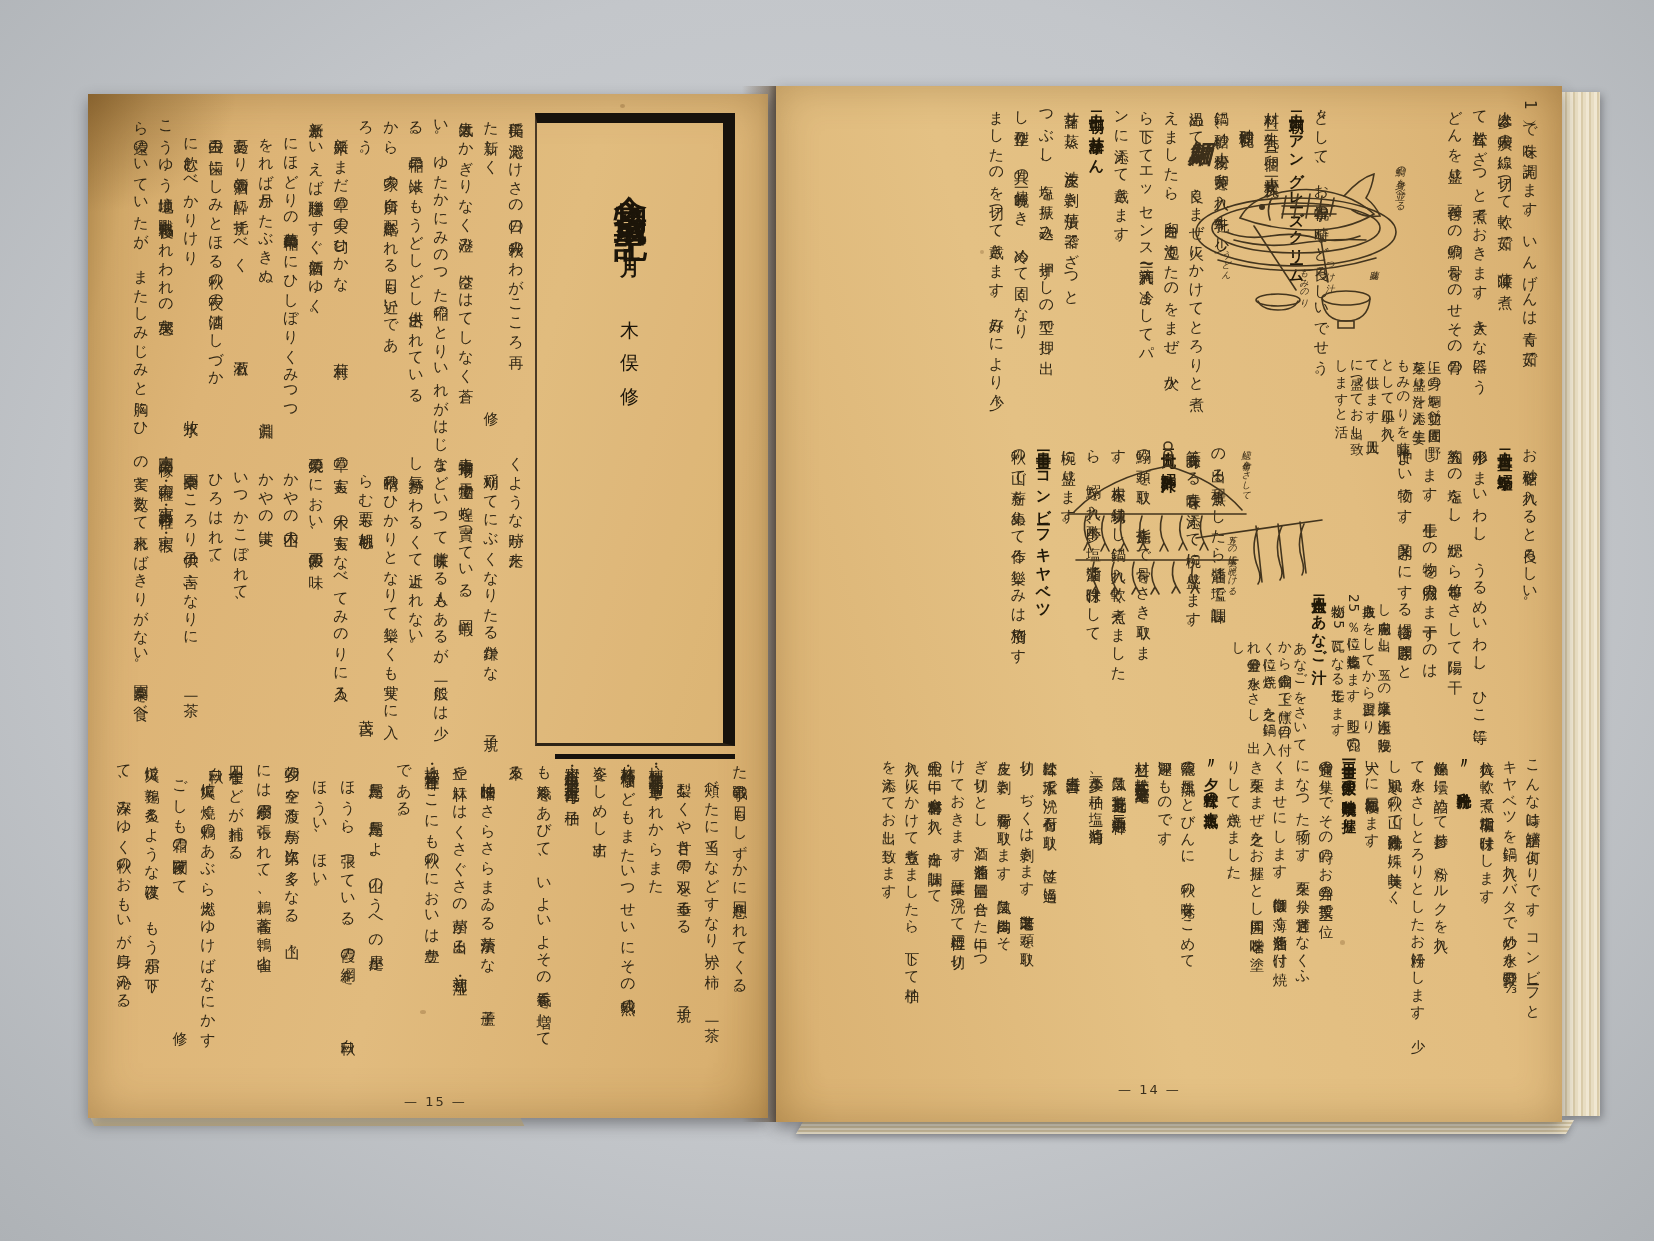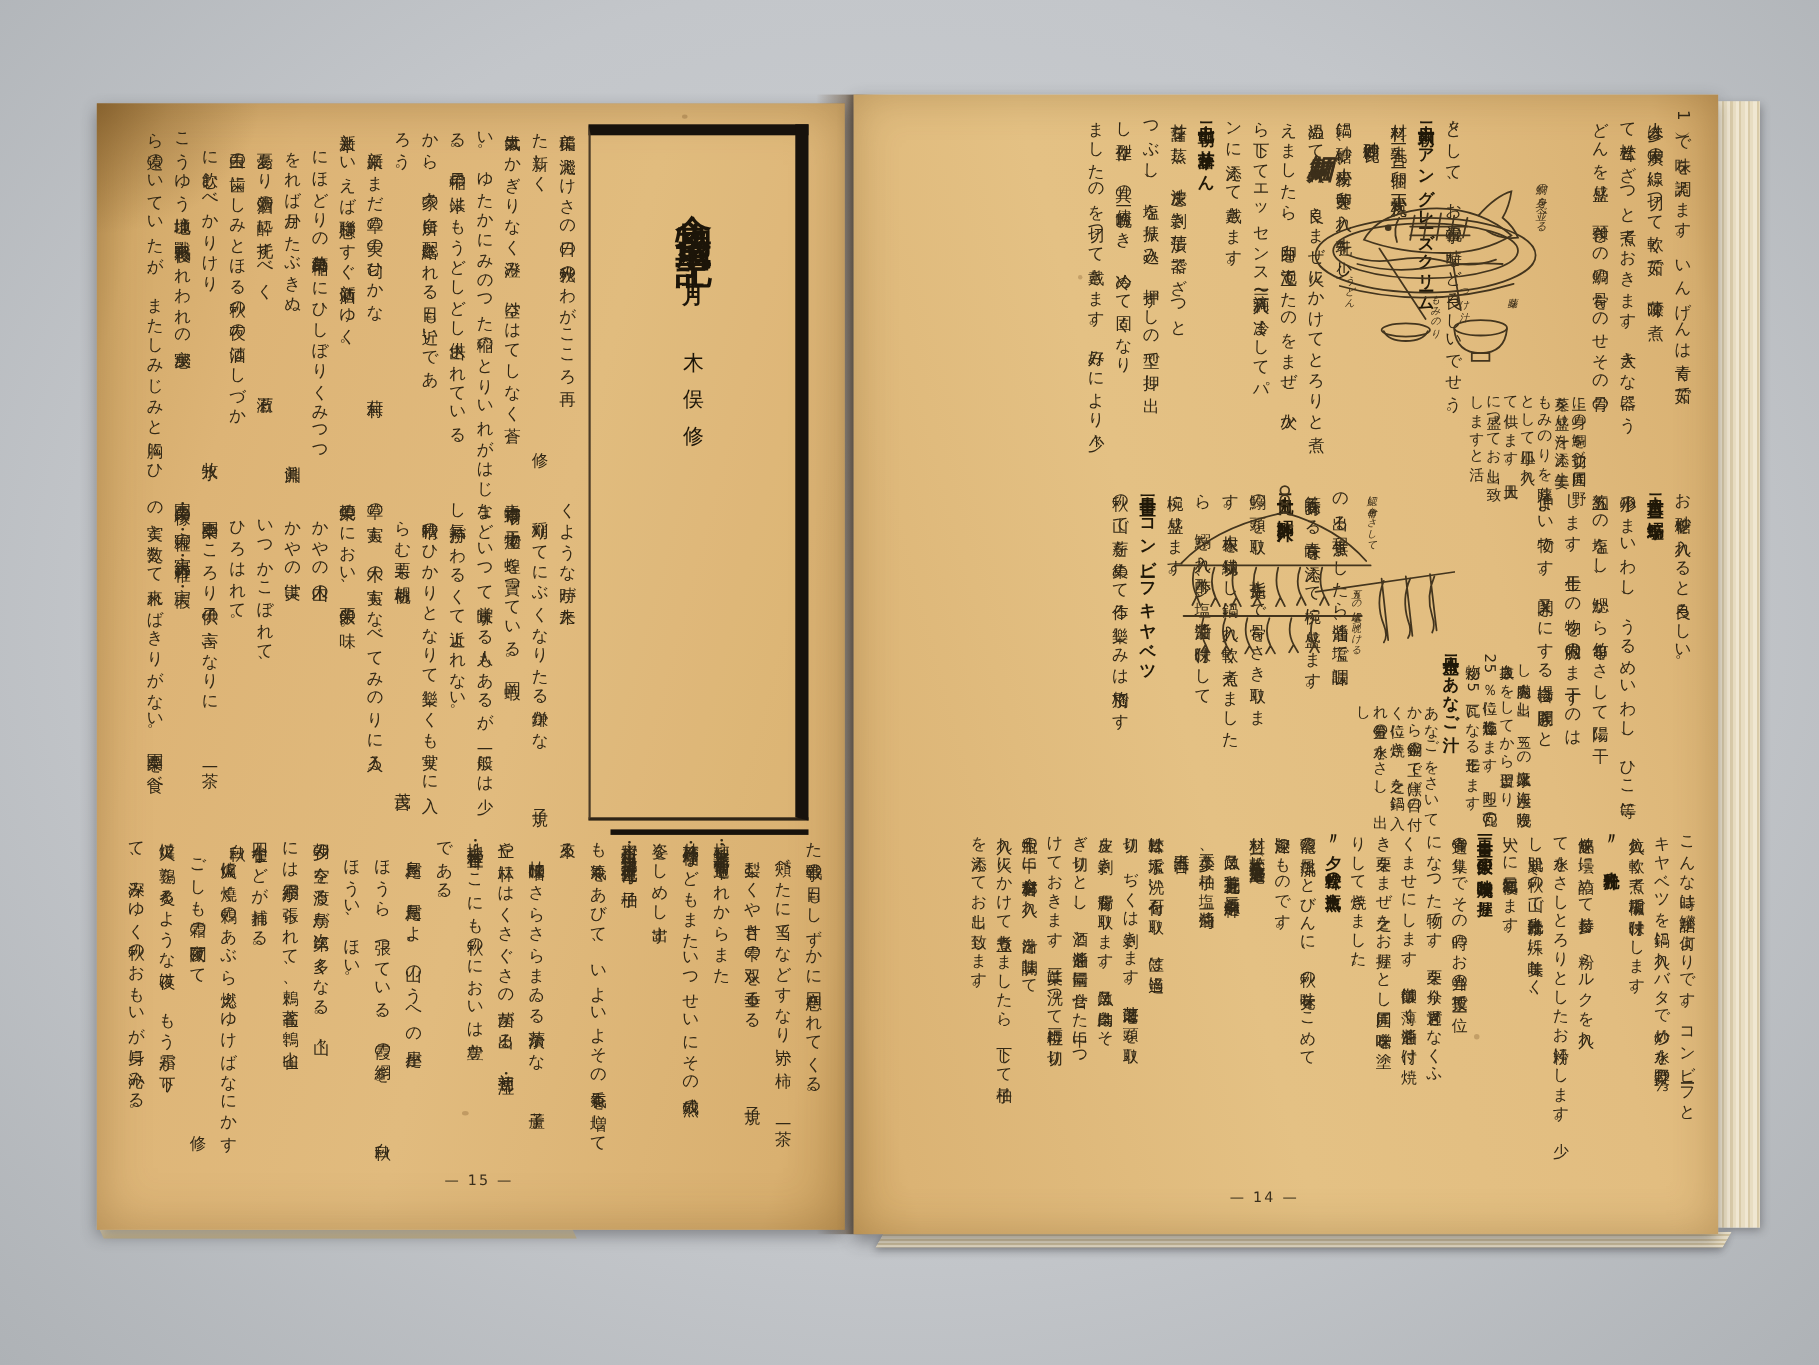--- a/index.html
+++ b/index.html
@@ -143,21 +143,21 @@
 
   <div class="tbox">
     <div class="tbox-line">
       <span class="tbox-title">食物歳事記</span>
       <span class="tbox-month">十月</span>
       <span class="tbox-author">木俣修</span>
     </div>
     <div class="tbox-bar"></div>
   </div>
 
-  <div class="pnum" style="left:316px;top:972px;text-align:right;">— 15 —</div>
+  <div class="pnum" style="left:316px;top:1000px;text-align:right;">— 15 —</div>
 </div>
 
 <div class="page page-right">
 
   <div class="band" style="left:90px;top:14px;width:676px;height:338px;">
     <div class="cols">
         <p class="tcol">1）で味を調えます。いんげんは青く茹で、</p>
         <p class="tcol">人參は末廣の線に切つて軟く茹で、薄味で煮</p>
         <p class="tcol">て松茸とざつと煮ておきます。大きな器にう</p>
         <p class="tcol">どんを盛り、頭付きの鯛の骨をのせその骨の</p>

